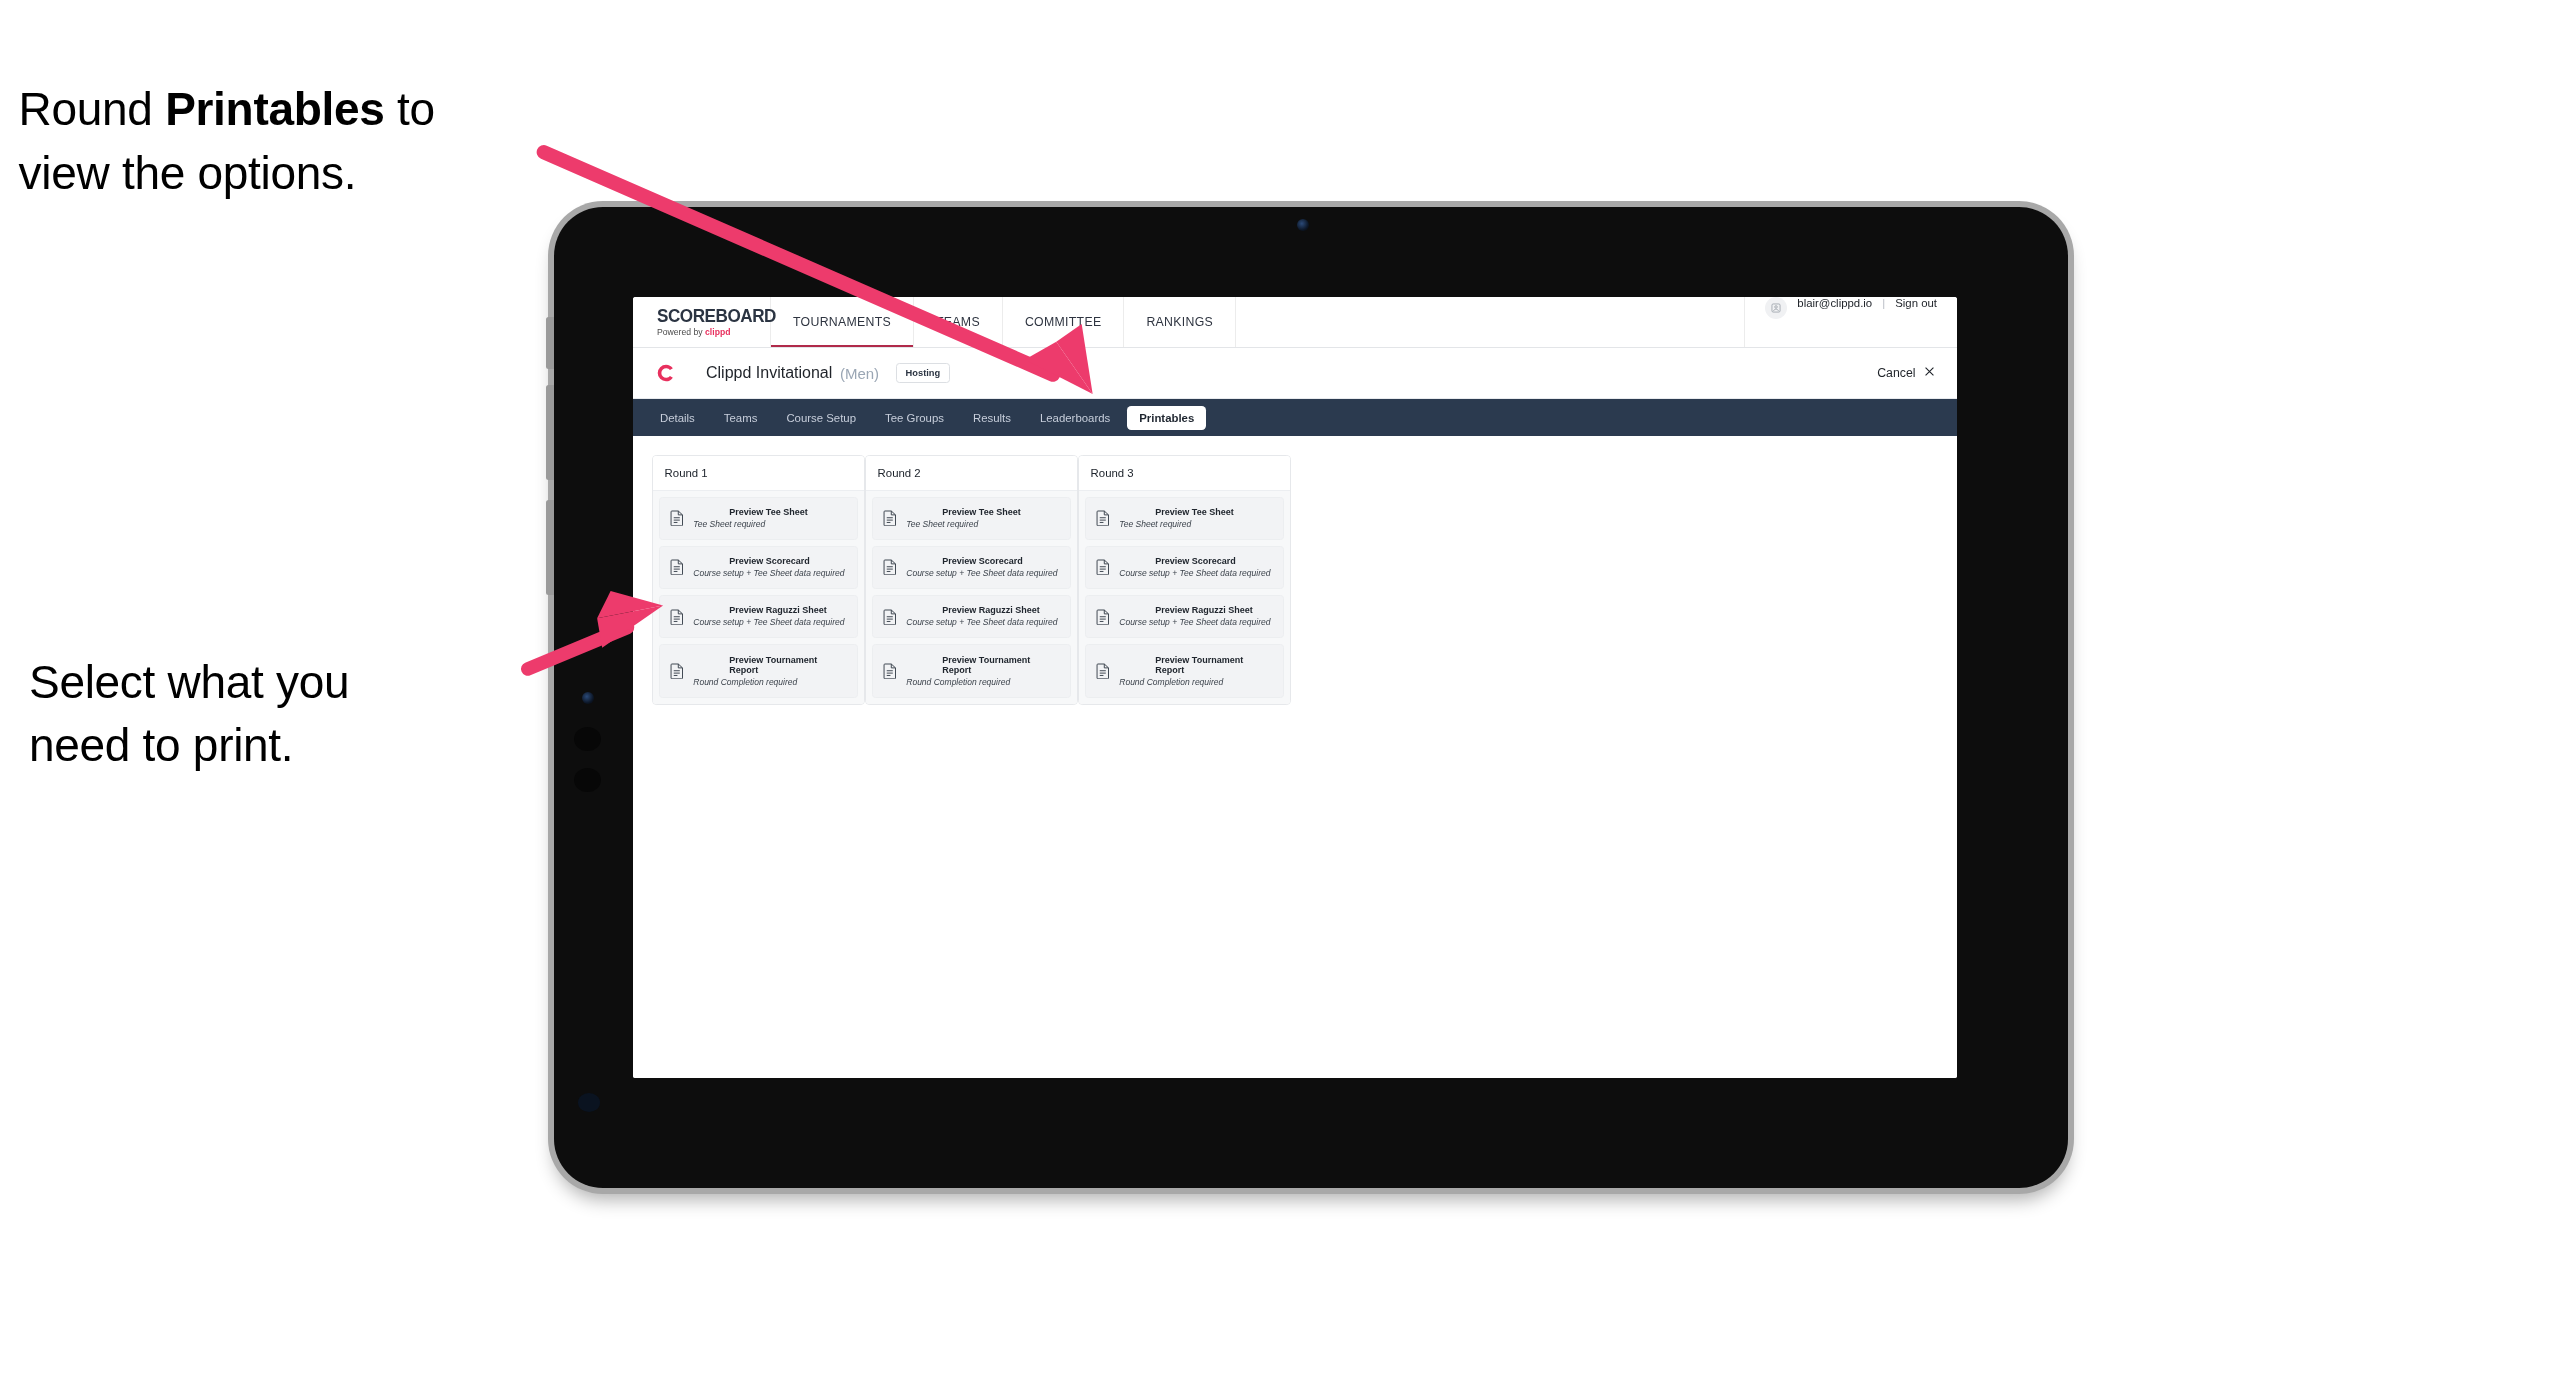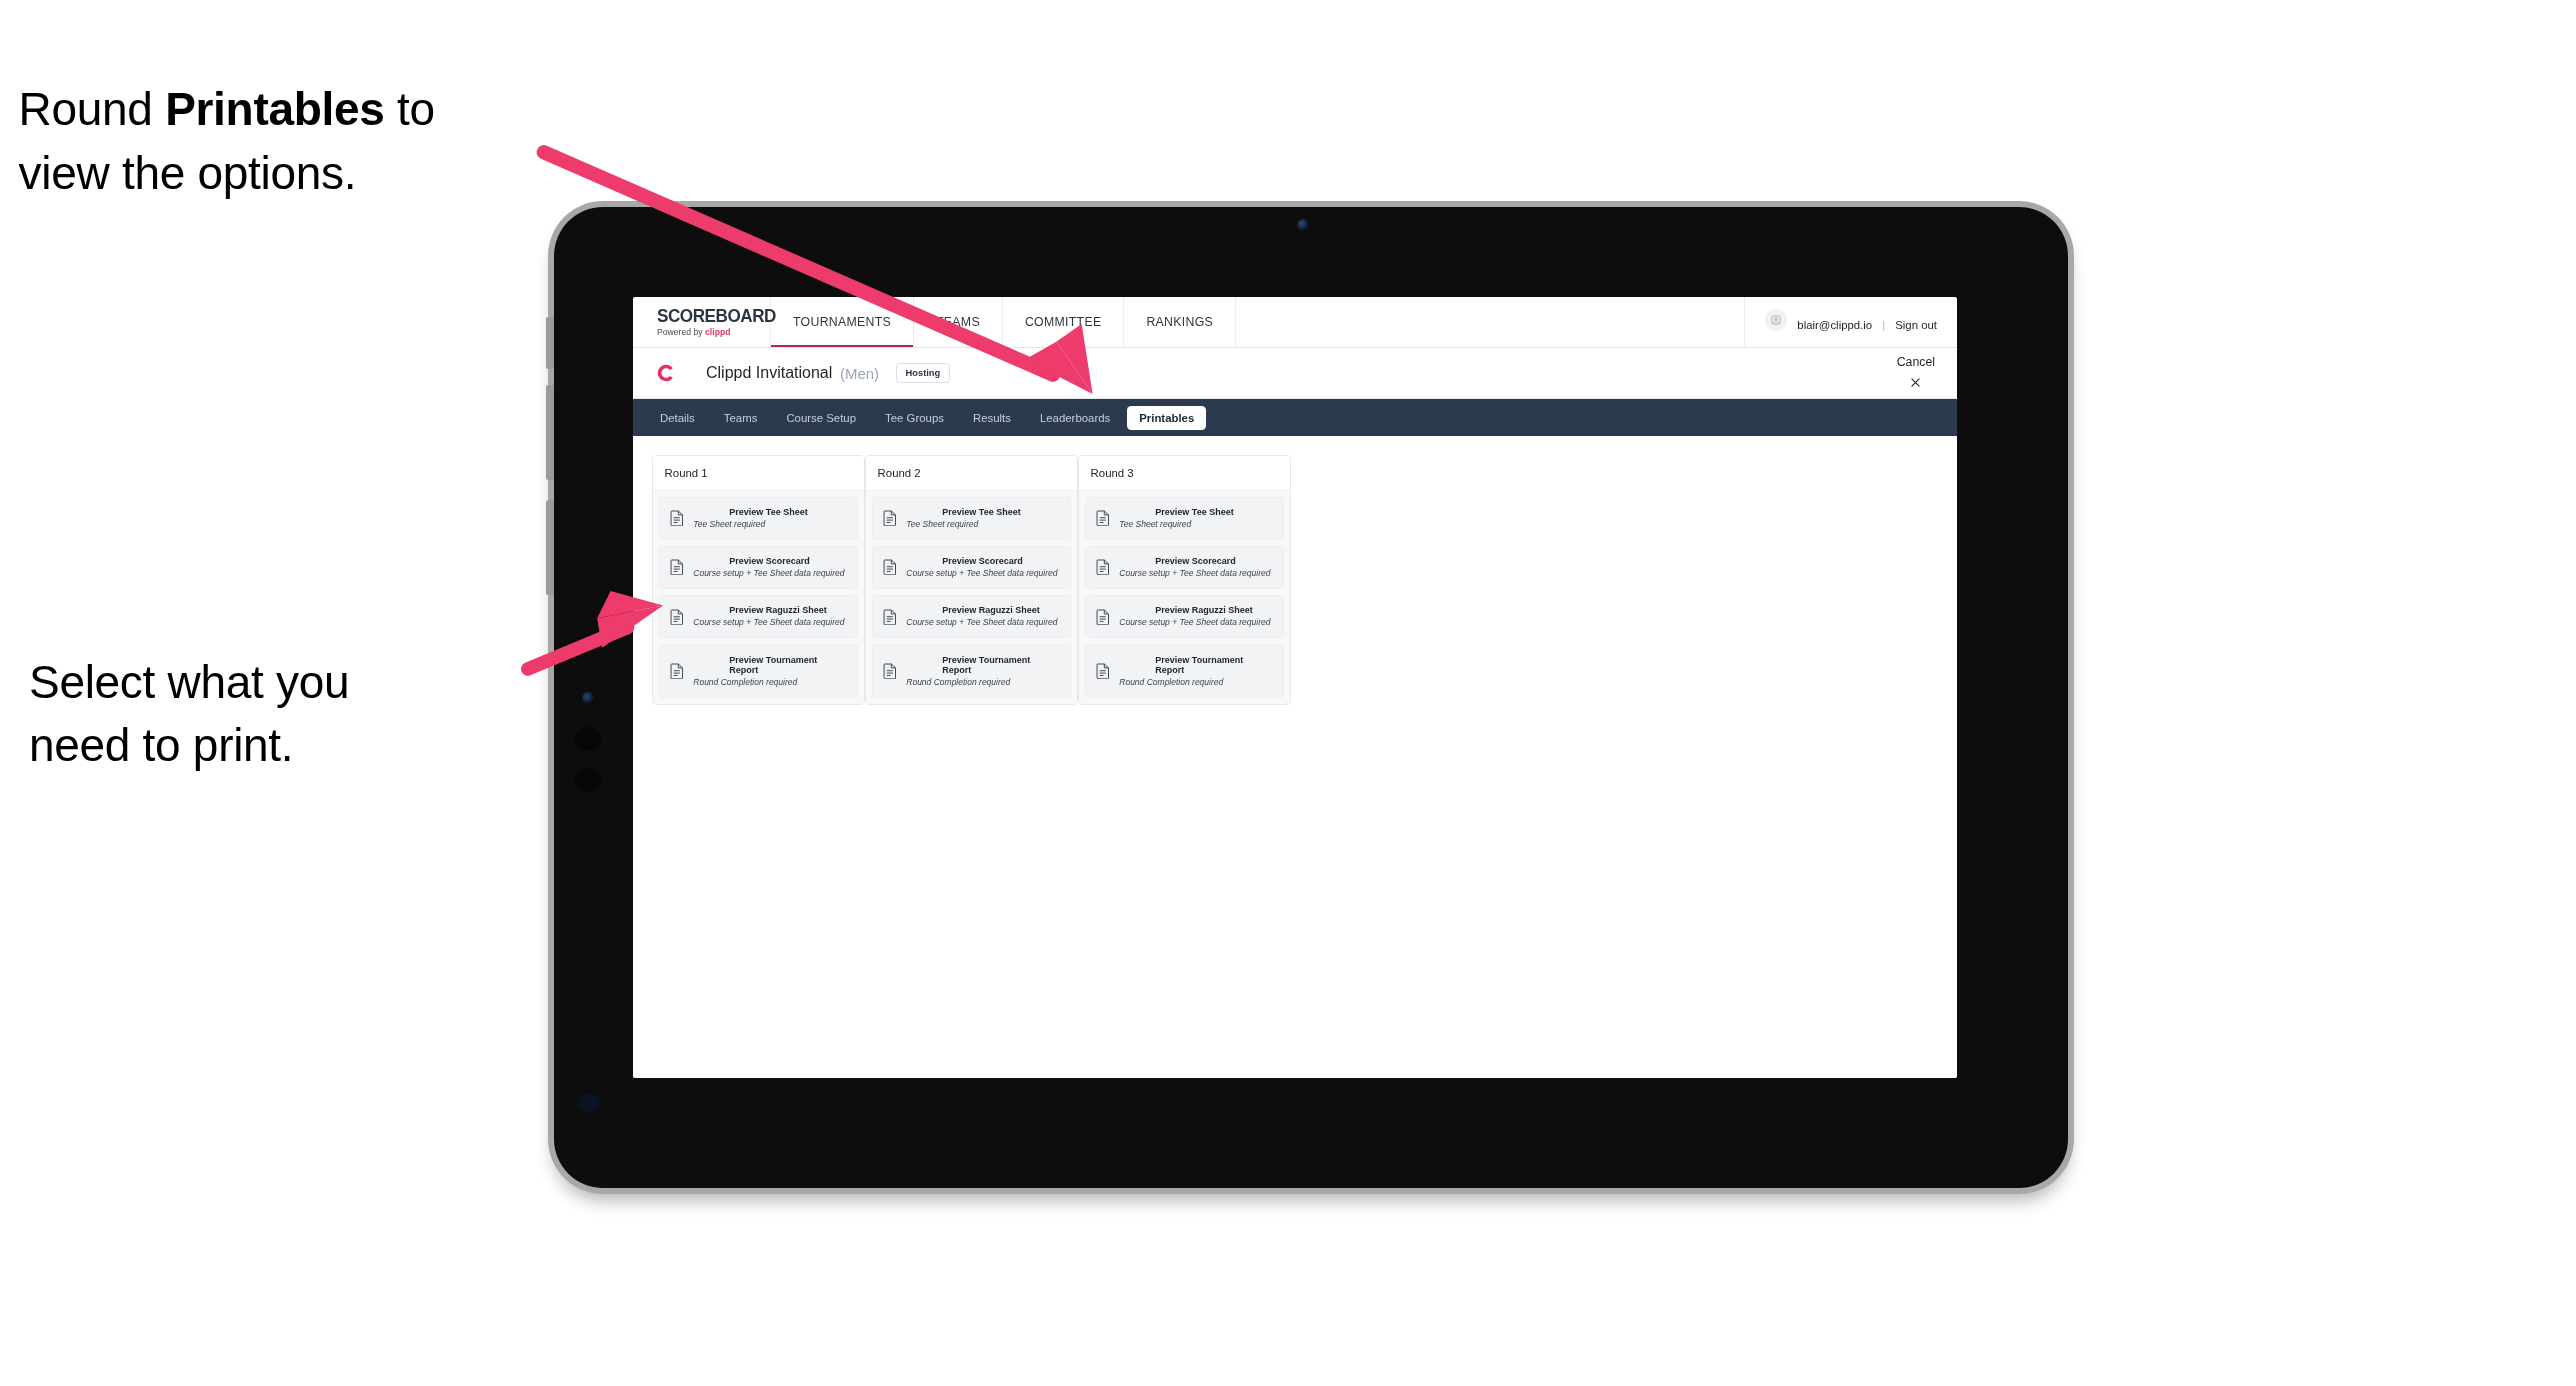--- a/index.html
+++ b/index.html
@@ -95,21 +95,21 @@
   .navtab {
     display:flex; align-items:center; padding: 0 22px;
     font-size: 12.3px; color:#2e3440; letter-spacing:0.3px;
     border-right: 0.8px solid #ececec; position:relative; cursor:pointer;
   }
   .navtab.active::after {
     content:""; position:absolute; left:0; right:0; bottom:0; height:2.5px; background:#b02a4a;
   }
   .appbar-spacer { flex:1; border-right:0.8px solid #ececec; }
   .appbar-right {
-    display:flex; align-items:flex-end; gap:10px; padding: 16px 20px; font-size:11.4px; color:#22262c;
+    display:flex; align-items:flex-start; gap:10px; padding: 0 20px; font-size:11.4px; color:#22262c;
   }
   .avatar {
     width: 22px; height:22px; border-radius:50%; background:#f0f1f3;
     display:flex; align-items:center; justify-content:center;
     color:#9aa0a8; font-size: 10px;
   }
   .sep { color:#b9bec5; }
   .signout { cursor:pointer; }
 
   
@@ -121,21 +121,21 @@
     width: 22px; height: 22px; margin-right: 15px; position:relative;
   }
   .c-logo svg { display:block; }
   .t-title { font-size: 16px; color:#1f2329;margin-left:14px; }
   .t-gender { font-size: 15px; color:#9aa6b4; margin-left: 7.6px; }
   .hosting-badge {
     margin-left: 17px; font-size: 9.3px; font-weight:700; color:#2b3442;
     border:0.8px solid #dcdfe3; border-radius:3.4px; padding: 4.2px 8.5px; background:#fff;
   }
   .t-header-right { margin-left:auto; display:flex; align-items:center; gap:8.5px;
-    font-size: 12.3px; color:#1f2329; cursor:pointer;flex-direction:column; }
+    font-size: 12.3px; color:#1f2329; cursor:pointer; }
 
   
   .secnav {
     height: 37px; background:#2b3a4f; display:flex; align-items:center;
     padding: 0 15px; gap: 5px; flex:0 0 auto;
   }
   .secnav-item {
     font-size: 11.4px; color:#c7cedb; padding: 6px 12px; border-radius:4.2px; cursor:pointer;
     white-space:nowrap;
   }

